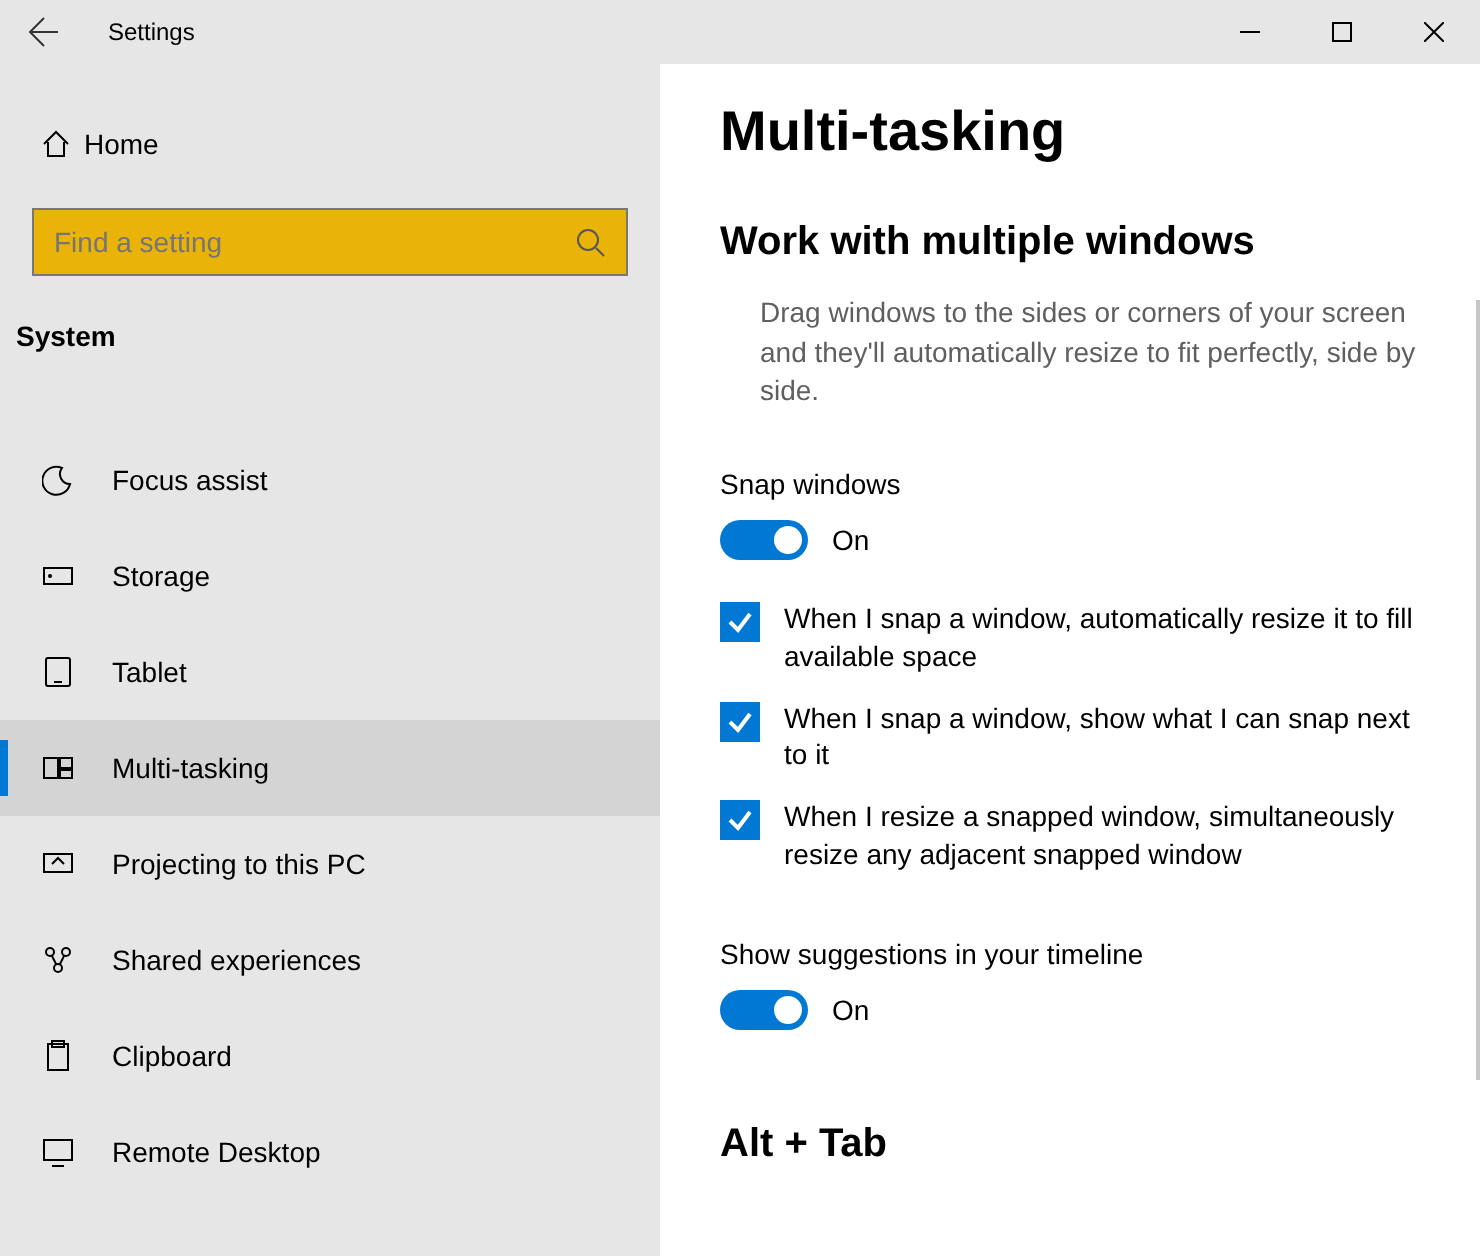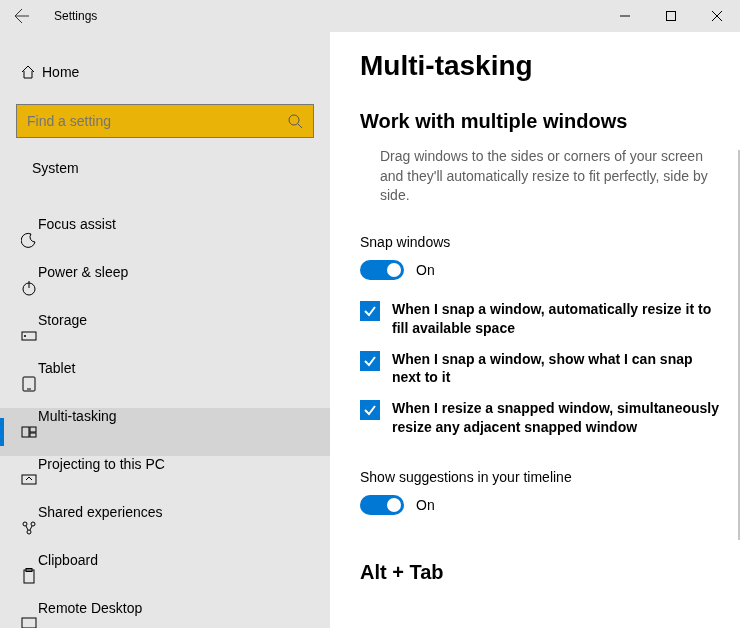--- a/index.html
+++ b/index.html
@@ -72,29 +72,30 @@
   .search input {
     flex:1;
     border:none;
     background:transparent;
     outline:none;
     font-size: 14px;
     font-family: inherit;
     color: #555;
   }
   .category {
-    font-weight: 400;
-    font-size: 14px;
-    padding: 6px 20px 18px 32px;
+    font-weight: 700;
+    font-size: 14px;
+    padding: 6px 20px 18px 8px;
   }
   .nav-list { margin-top: 22px; }
   .nav-item {
-    display:flex; 
+    display:flex; align-items:center;
     height: 48px;
     padding-left: 20px;
+    gap: 18px;
     font-size: 14px;
     position: relative;
   }
   .nav-item.selected {
     background: #d4d4d4;
   }
   .nav-item.selected::before {
     content:"";
     position:absolute;
     left:0; top:10px; bottom:10px;
@@ -155,21 +156,20 @@
     background:#fff;
     border-radius:50%;
   }
   .toggle-text { font-size: 14px; text-align: center; }
   .check-row {
     display:flex;
     align-items:flex-start;
     gap: 12px;
     margin-bottom: 12px;
     max-width: 380px;
-    font-weight: bold;
   }
   .checkbox {
     width: 20px; height: 20px;
     background: #0078d4;
     flex-shrink: 0;
     display:flex; align-items:center; justify-content:center;
     margin-top: 1px;
   }
   .check-label {
     font-size: 14px;
@@ -246,29 +246,20 @@
           <span class="icon">
               <svg width="16" height="16" viewBox="0 0 16 16">
                 <path d="M10 2 A7 7 0 1 0 14 10 A5 5 0 0 1 10 2 Z" stroke="#000" stroke-width="1" fill="none"></path>
               </svg>
             </span>
           <span>Focus assist</span>
         </div>
         <div class="nav-item">
           <span class="icon">
               <svg width="16" height="16" viewBox="0 0 16 16">
-                <circle cx="8" cy="9" r="6" stroke="#000" stroke-width="1" fill="none"></circle>
-                <line x1="8" y1="1" x2="8" y2="8" stroke="#000" stroke-width="1"></line>
-              </svg>
-            </span>
-          <span>Power &amp; sleep</span>
-        </div>
-        <div class="nav-item">
-          <span class="icon">
-              <svg width="16" height="16" viewBox="0 0 16 16">
                 <rect x="1" y="4" width="14" height="8" stroke="#000" stroke-width="1" fill="none"></rect>
                 <circle cx="4" cy="8" r="1" fill="#000"></circle>
               </svg>
             </span>
           <span>Storage</span>
         </div>
         <div class="nav-item">
           <span class="icon">
               <svg width="16" height="16" viewBox="0 0 16 16">
                 <rect x="2" y="1" width="12" height="14" rx="1" stroke="#000" stroke-width="1" fill="none"></rect>

